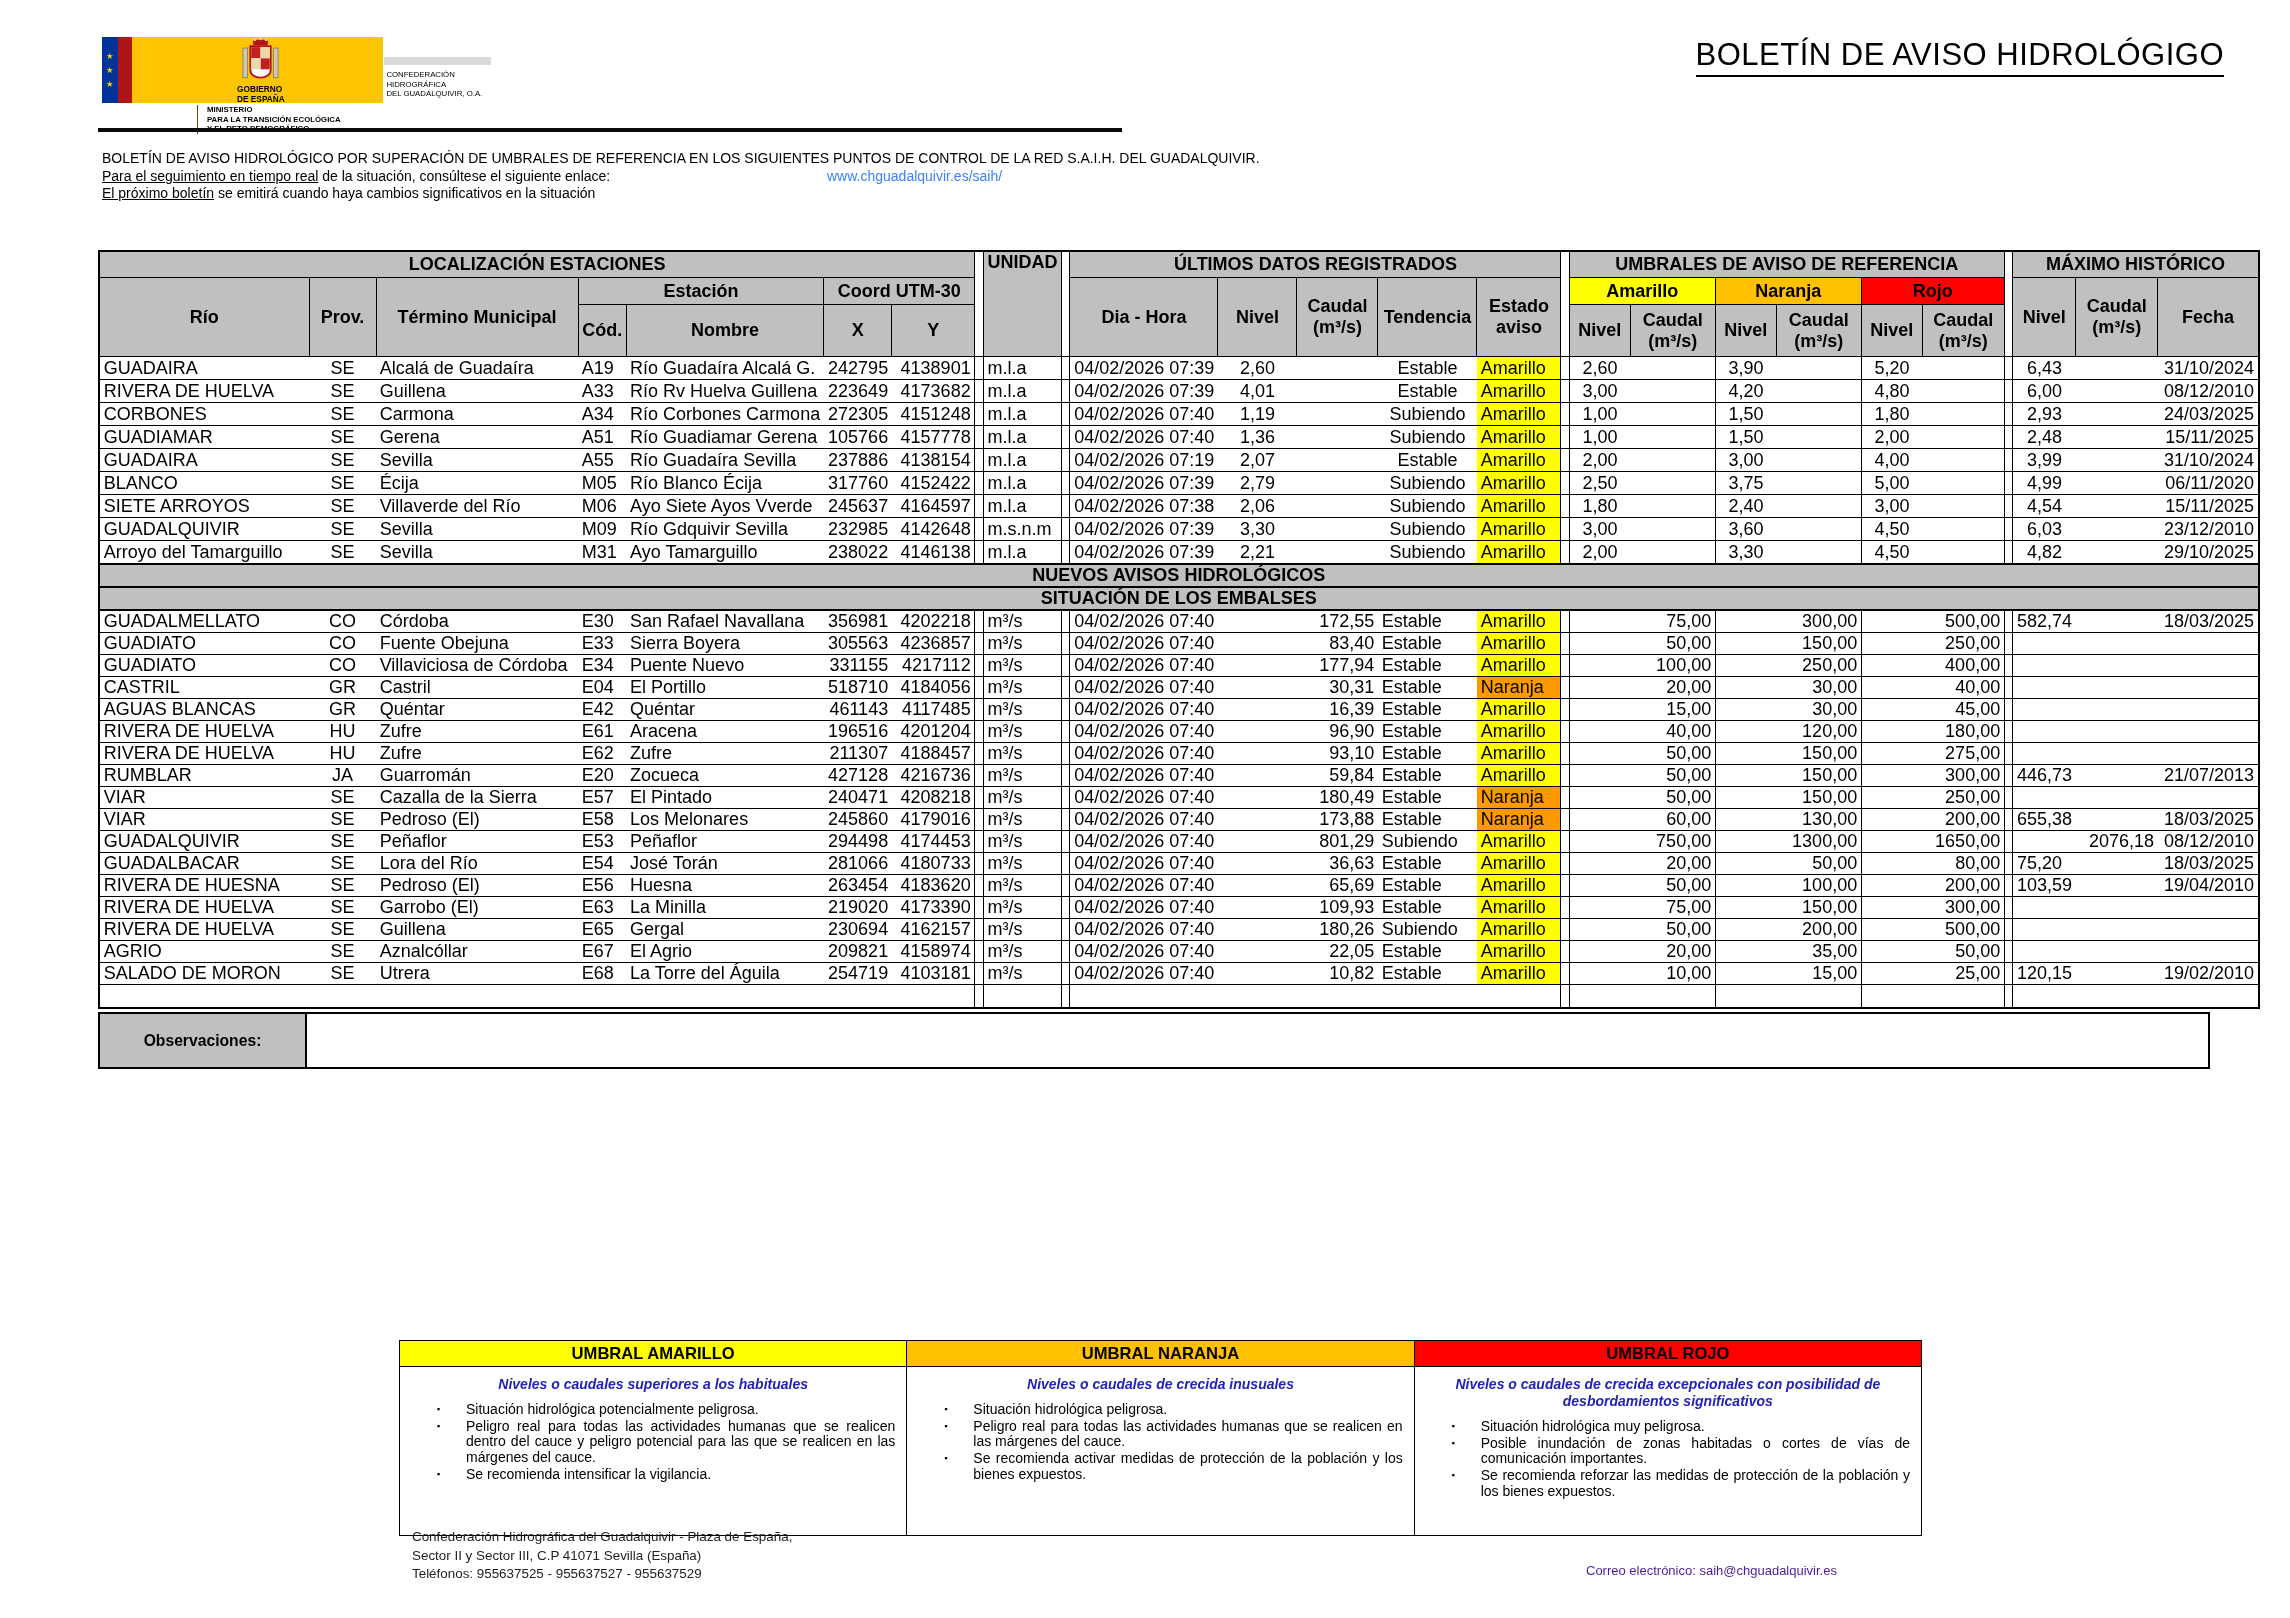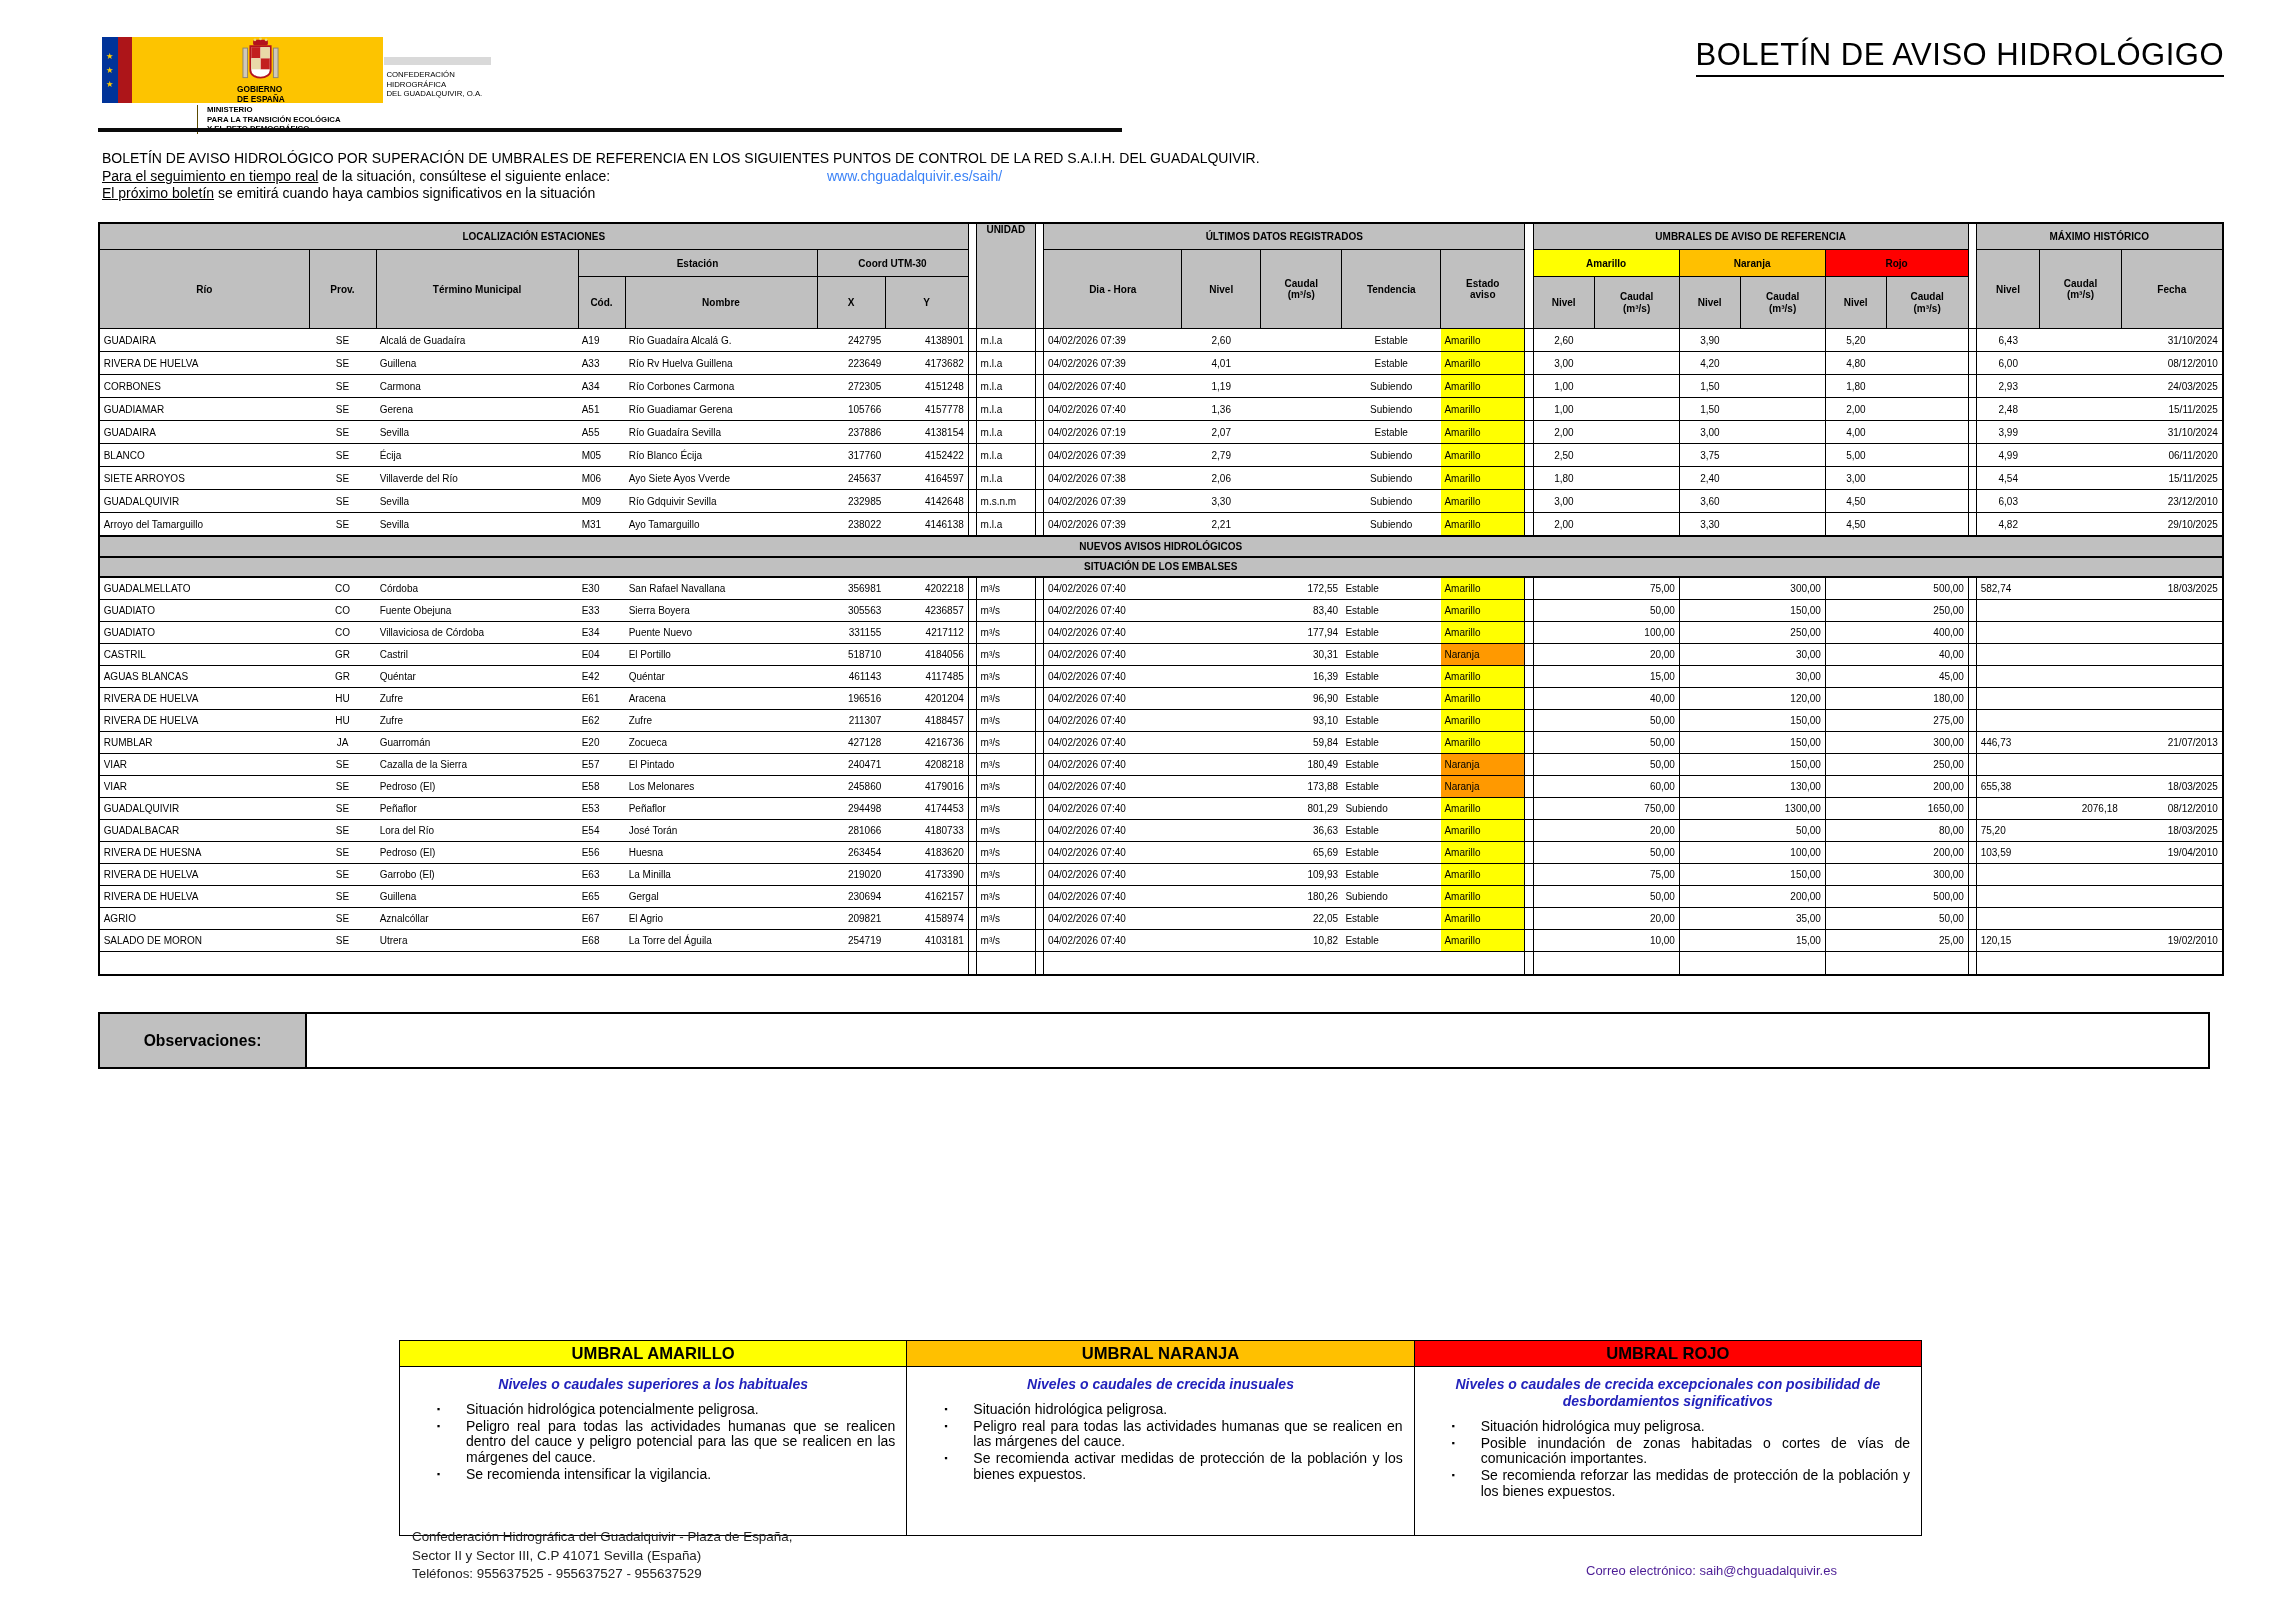--- a/index.html
+++ b/index.html
@@ -29,22 +29,22 @@
   .fh-box b{font-size:16.6px;padding-left:7.4px;}
   .fh-val{position:absolute;top:0;height:25px;display:flex;align-items:center;font-weight:bold;font-size:16.6px;}
   .fh-rule{position:absolute;left:98px;top:128px;width:1024px;height:3.7px;background:#0a0a0a;}
 
   
   .intro{position:absolute;left:102px;top:150px;font-size:14px;line-height:17.5px;width:1292px;}
   .intro .u{text-decoration:underline;}
   .intro .lnk{position:absolute;left:725px;color:#3b82f6;cursor:pointer;}
 
   
-  table.main{position:absolute;left:98px;top:222px;border-collapse:collapse;table-layout:fixed;
-             border:2.8px solid #000;font-size:10px;}
+  table.main{position:absolute;left:98px;top:250px;border-collapse:collapse;table-layout:fixed;
+             border:2.8px solid #000;font-size:18px;}
   table.main td{padding:0 3.7px;white-space:nowrap;overflow:hidden;}
   tr.hA td{height:25px;} tr.hB td{height:26px;} tr.hC td{height:51px;}
   .hd{background:#c0c0c0;font-weight:bold;text-align:center;border:1.8px solid #000;padding:0 1.8px;}
   .pre{white-space:pre-line !important;line-height:1.15;}
   td.g{border:none;background:#fff;padding:0;}
   tr.band td{background:#c0c0c0;font-weight:bold;text-align:center;height:18.5px;
              border-top:2.8px solid #000;border-bottom:2.8px solid #000;}
   tr.river td,tr.emb td,tr.empty td{border-top:1.8px solid #000;}
   tr.river td{height:22px;} tr.emb td{height:21px;} tr.empty td{height:22px;}
   td.be-l{border-left:1.8px solid #000;} td.be-r{border-right:1.8px solid #000;}

